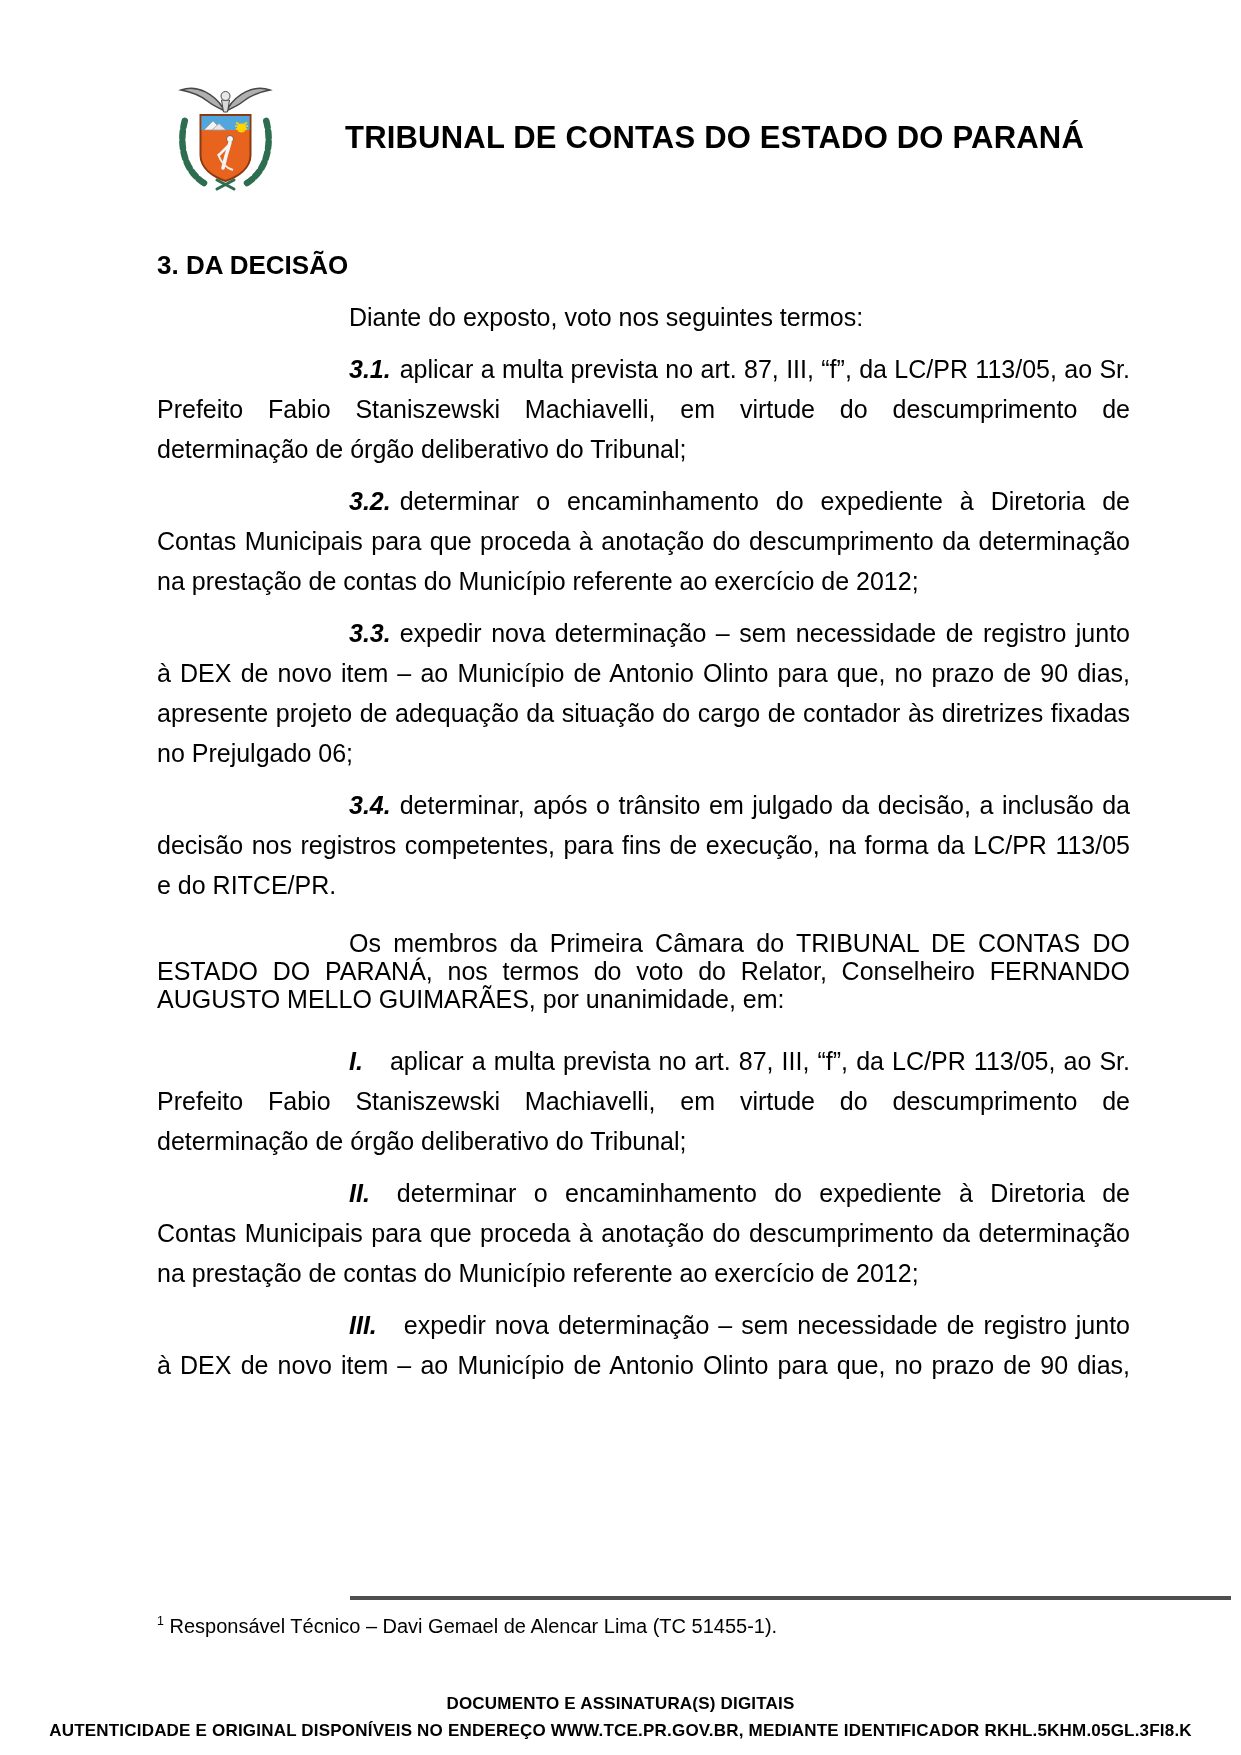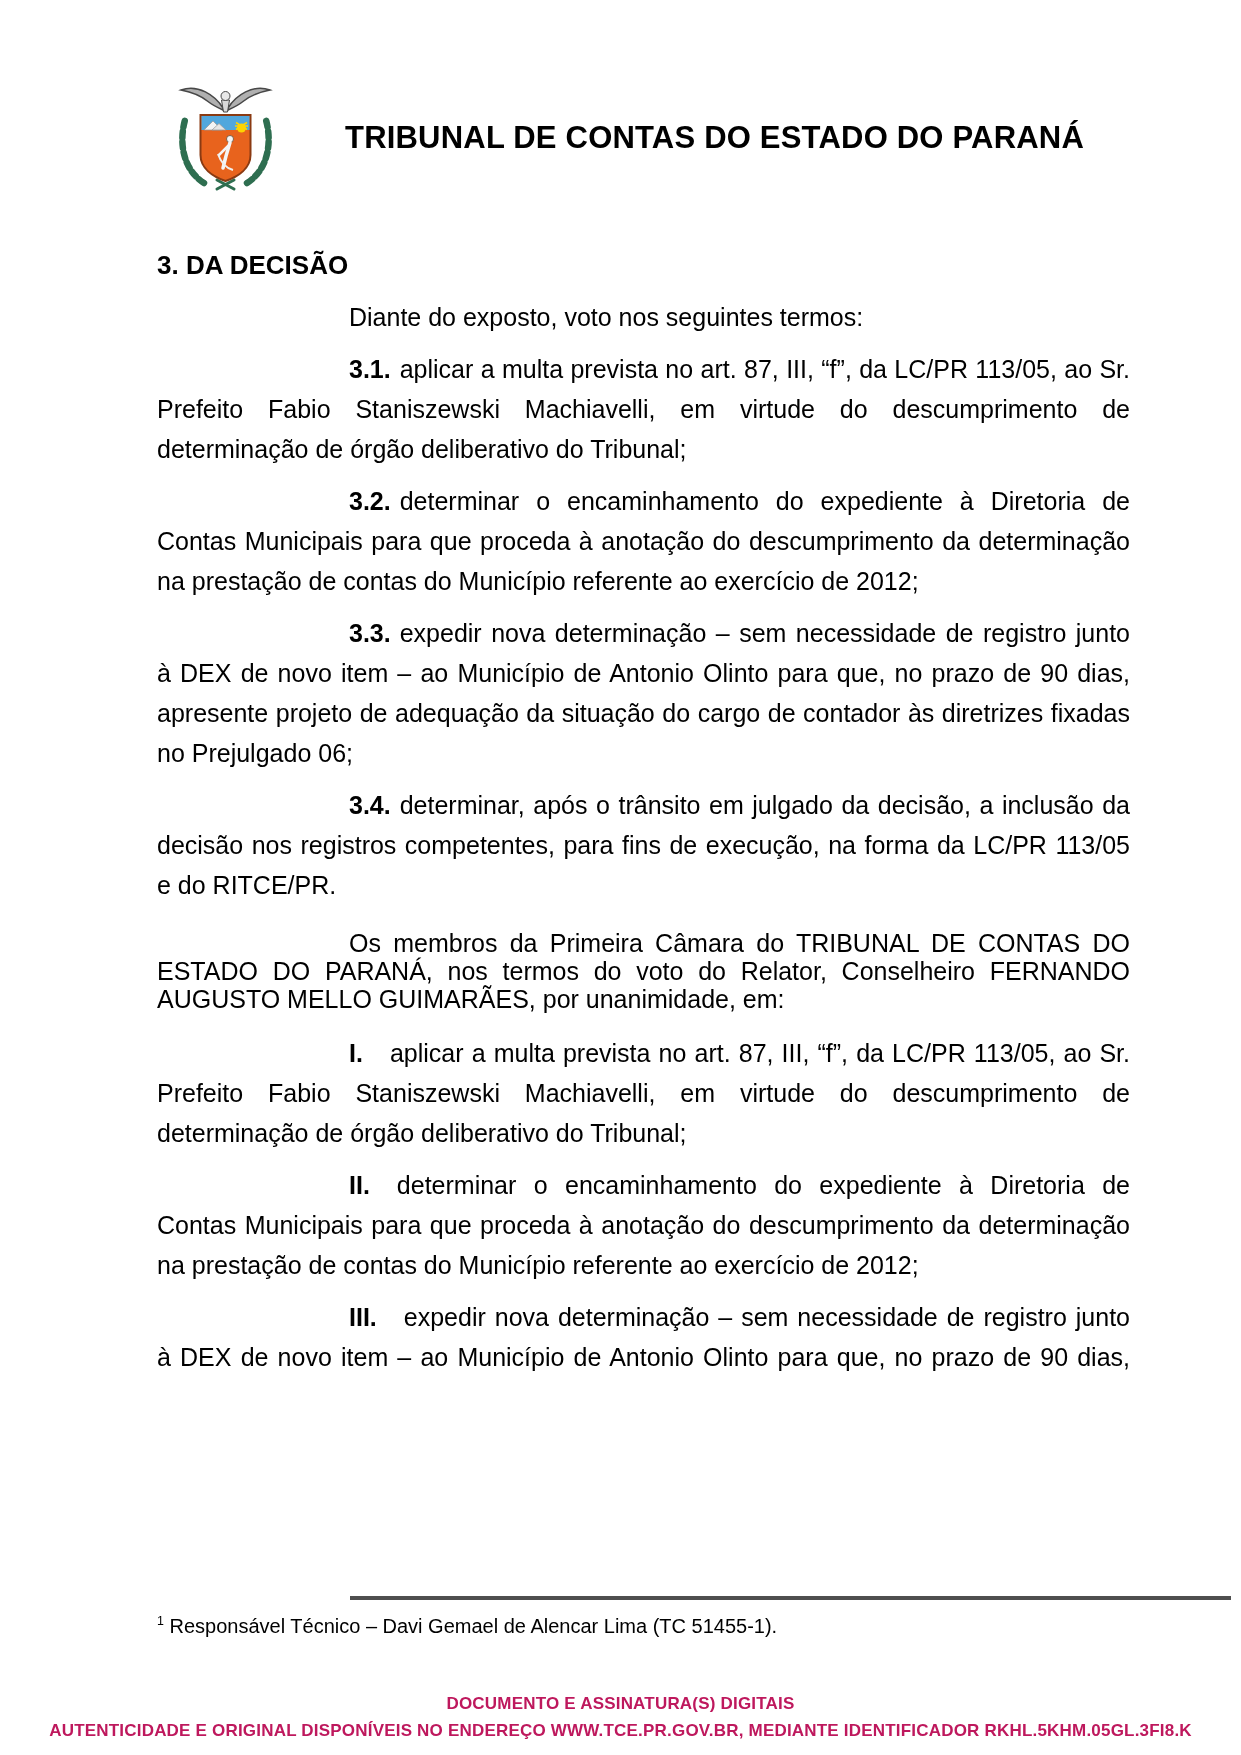--- a/index.html
+++ b/index.html
@@ -17,36 +17,36 @@
   .title { font-size:31px; font-weight:bold; margin-left:67px; white-space:nowrap; letter-spacing:0.2px; }
 
   .section-heading { margin-top:50px; font-size:26px; line-height:40px; font-weight:bold; }
 
   .para {
     font-size:25px; line-height:40px;
     margin:12px 0 0 0;
     text-align:justify; text-indent:192px;
   }
   .mk { font-weight:bold; }
-  .mk:not(:empty) { margin-right:9px; }
+  .mk:not(:empty) { margin-right:9px;font-style:italic; }
   .roman .mk { margin-right:27px; }
   .tight { line-height:28px; margin-top:24px; }
   .bold-para { font-weight:bold; }
   .acordam { margin-top:60px; }
-  .first-roman { margin-top:20px; }
+  .first-roman { margin-top:28px; }
   .last-cut { text-align-last:justify; }
 
   .footnote { position:absolute; left:157px; right:10px; top:1596px; }
   .footnote-rule { height:4px; background:#4f4f4f; margin-left:193px; }
   .footnote-text { margin-top:9px; font-size:20px; line-height:25px; }
   .footnote-text sup { font-size:62%; }
 
   .footer {
     position:absolute; left:0; right:0; top:1690px;
-    text-align:center; color:#be185d; font-weight:bold;
+    text-align:center; color:#000000; font-weight:bold;
     font-size:17px; line-height:27px; letter-spacing:0.2px;
   }
 </style>
 </head>
 <body>
 
 <div class="page">
   <div class="content">
 
     <header class="header">

